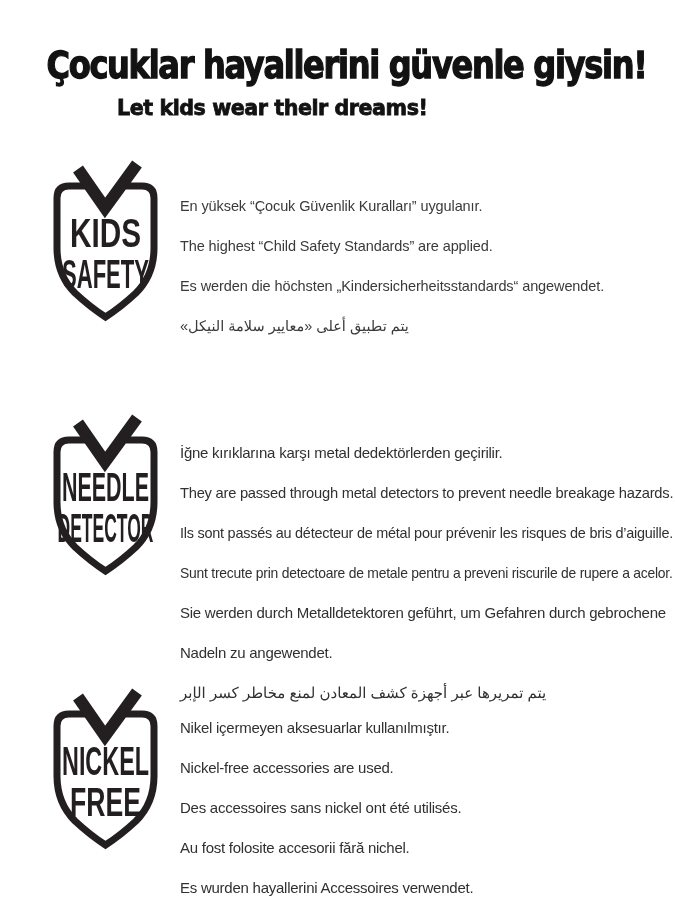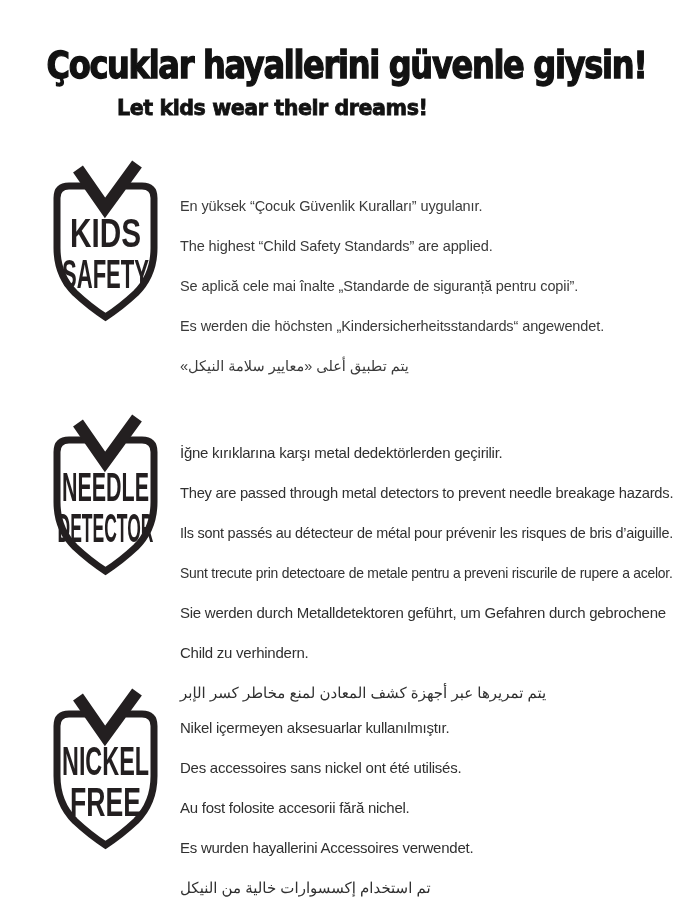--- a/index.html
+++ b/index.html
@@ -45,46 +45,46 @@
 
 <svg class="badge" style="top:156px" width="115" height="170" viewBox="0 0 115 170">
   <path d="M40 30 L21 30 Q9 30 9 42 L9 92 Q9 119 27 137 Q42 151 57.5 161 Q73 151 88 137 Q106 119 106 92 L106 42 Q106 30 94 30 L78 30" fill="none" stroke="currentColor" stroke-width="7"></path>
   <path d="M30 13 L57 52 L89 8" fill="none" stroke="currentColor" stroke-width="12"></path>
   <text x="57.5" y="91" text-anchor="middle" font-size="40" lengthAdjust="spacingAndGlyphs" textLength="71" font-weight="bold">KIDS</text>
   <text x="57.5" y="132" text-anchor="middle" font-size="40" lengthAdjust="spacingAndGlyphs" textLength="87" font-weight="bold">SAFETY</text>
 </svg>
 <div class="text-block b1" style="top:178px">
   <div class="line"><span class="fit-left" data-fit="493" dir="ltr">En yüksek “Çocuk Güvenlik Kuralları” uygulanır.</span></div>
   <div class="line"><span class="fit-left" data-fit="493" dir="ltr">The highest “Child Safety Standards” are applied.</span></div>
-  <div class="line"><span class="fit-left" data-fit="493" dir="ltr">Se aplică cele mai înalte „Standarde de siguranță pentru copii”.</span></div>
   <div class="line"><span class="fit-left" data-fit="493" dir="ltr">Es werden die höchsten „Kindersicherheitsstandards“ angewendet.</span></div>
   <div class="line"><span class="fit-left" data-fit="493" dir="rtl">يتم تطبيق أعلى «معايير سلامة النيكل»</span></div>
 </div>
 
 <svg class="badge" style="top:410px" width="115" height="170" viewBox="0 0 115 170">
   <path d="M40 30 L21 30 Q9 30 9 42 L9 92 Q9 119 27 137 Q42 151 57.5 161 Q73 151 88 137 Q106 119 106 92 L106 42 Q106 30 94 30 L78 30" fill="none" stroke="currentColor" stroke-width="7"></path>
   <path d="M30 13 L57 52 L89 8" fill="none" stroke="currentColor" stroke-width="12"></path>
   <text x="57.5" y="91" text-anchor="middle" font-size="40" lengthAdjust="spacingAndGlyphs" textLength="87" font-weight="bold">NEEDLE</text>
   <text x="57.5" y="132" text-anchor="middle" font-size="40" lengthAdjust="spacingAndGlyphs" textLength="96" font-weight="bold">DETECTOR</text>
 </svg>
 <div class="text-block b2" style="top:425px">
   <div class="line"><span class="fit-left" data-fit="493" dir="ltr">İğne kırıklarına karşı metal dedektörlerden geçirilir.</span></div>
   <div class="line"><span class="fit-left" data-fit="493" dir="ltr" style="transform: scaleX(0.980119);">They are passed through metal detectors to prevent needle breakage hazards.</span></div>
   <div class="line"><span class="fit-left" data-fit="493" dir="ltr" style="transform: scaleX(0.962891);">Ils sont passés au détecteur de métal pour prévenir les risques de bris d’aiguille.</span></div>
   <div class="line"><span class="fit-left" data-fit="493" dir="ltr" style="transform: scaleX(0.926692);">Sunt trecute prin detectoare de metale pentru a preveni riscurile de rupere a acelor.</span></div>
   <div class="line"><span class="fit-left" data-fit="493" dir="ltr">Sie werden durch Metalldetektoren geführt, um Gefahren durch gebrochene</span></div>
-  <div class="line"><span class="fit-left" data-fit="493" dir="ltr">Child zu verhindern.</span></div>
+  <div class="line"><span class="fit-left" data-fit="493" dir="ltr">Nadeln zu angewendet.</span></div>
   <div class="line"><span class="fit-left" data-fit="493" dir="rtl">يتم تمريرها عبر أجهزة كشف المعادن لمنع مخاطر كسر الإبر</span></div>
 </div>
 
 <svg class="badge" style="top:684px" width="115" height="170" viewBox="0 0 115 170">
   <path d="M40 30 L21 30 Q9 30 9 42 L9 92 Q9 119 27 137 Q42 151 57.5 161 Q73 151 88 137 Q106 119 106 92 L106 42 Q106 30 94 30 L78 30" fill="none" stroke="currentColor" stroke-width="7"></path>
   <path d="M30 13 L57 52 L89 8" fill="none" stroke="currentColor" stroke-width="12"></path>
   <text x="57.5" y="91" text-anchor="middle" font-size="40" lengthAdjust="spacingAndGlyphs" textLength="87" font-weight="bold">NICKEL</text>
   <text x="57.5" y="132" text-anchor="middle" font-size="40" lengthAdjust="spacingAndGlyphs" textLength="71" font-weight="bold">FREE</text>
 </svg>
 <div class="text-block b2" style="top:700px">
   <div class="line"><span class="fit-left" data-fit="493" dir="ltr">Nikel içermeyen aksesuarlar kullanılmıştır.</span></div>
+  <div class="line"><span class="fit-left" data-fit="493" dir="ltr">Nickel-free accessories are used.</span></div>
   <div class="line"><span class="fit-left" data-fit="493" dir="ltr">Des accessoires sans nickel ont été utilisés.</span></div>
   <div class="line"><span class="fit-left" data-fit="493" dir="ltr">Au fost folosite accesorii fără nichel.</span></div>
   <div class="line"><span class="fit-left" data-fit="493" dir="ltr">Es wurden hayallerini Accessoires verwendet.</span></div>
   <div class="line"><span class="fit-left" data-fit="493" dir="rtl">تم استخدام إكسسوارات خالية من النيكل</span></div>
 </div>
 
 </body></html>

